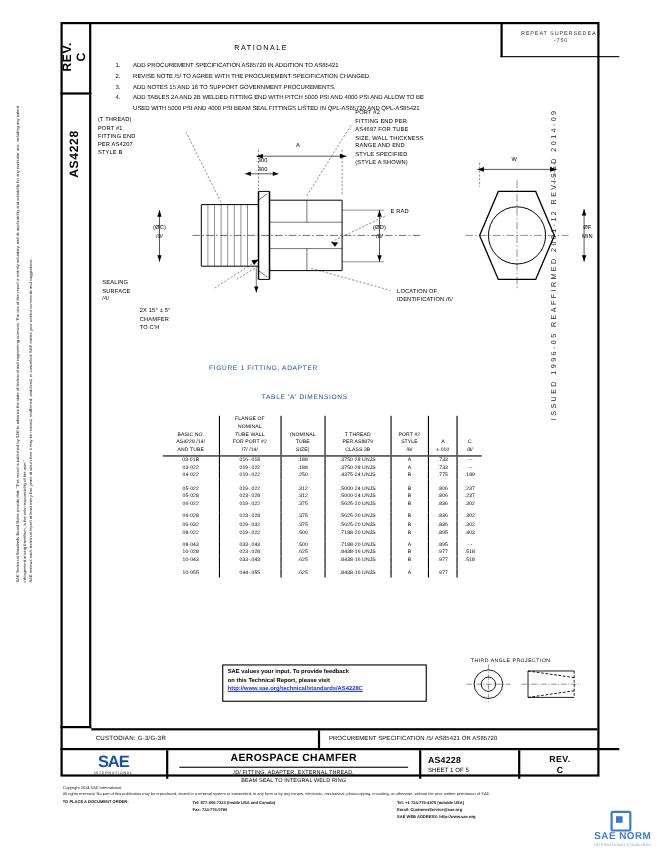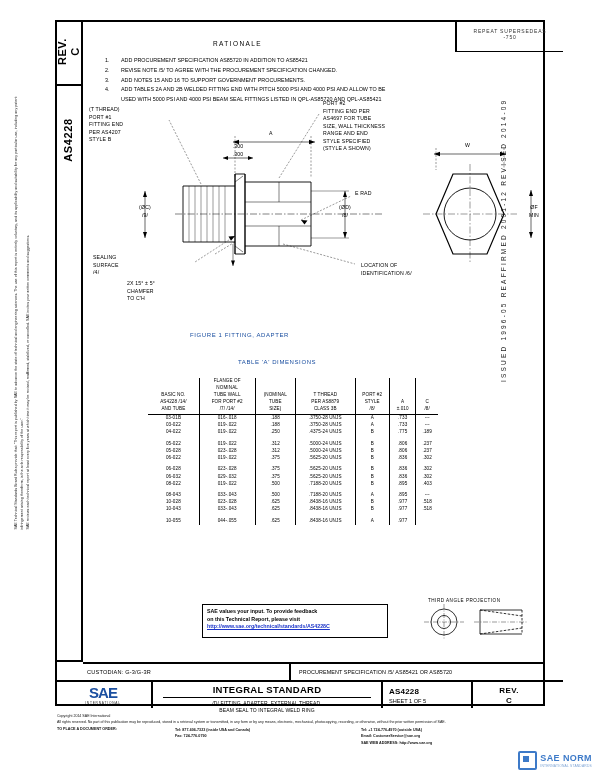--- a/index.html
+++ b/index.html
@@ -346,20 +346,21 @@
   .fg-col3 { width: 180px; }
   .fg-col2 div, .fg-col3 div { line-height: 1.75; }
 
   
   .watermark {
     position: absolute;
     right: 8px; bottom: 6px;
     display: flex;
     align-items: center;
     opacity: 0.92;
+    flex-direction: column;
   }
   .wm-icon {
     width: 15px; height: 15px;
     border: 2px solid #2d6fc4;
     border-radius: 2px;
     margin-right: 3px;
     position: relative;
   }
   .wm-icon:after {
     content: "";
@@ -785,21 +786,21 @@
   </div>
 
   <div class="tb-row2">
     <div class="tb-logo">
       <div class="sae-badge">
         <div class="mark">SAE</div>
         <div class="sub">INTERNATIONAL</div>
       </div>
     </div>
     <div class="tb-title">
-      <span class="big">INTEGRAL STANDARD</span>
+      <span class="big">AEROSPACE CHAMFER</span>
       <div class="sm">
         <div>/D/ FITTING, ADAPTER, EXTERNAL THREAD,</div>
         <div>BEAM SEAL TO INTEGRAL WELD RING</div>
       </div>
     </div>
     <div class="tb-num">
       <div class="n">AS4228</div>
       <div class="s">SHEET 1 OF 5</div>
     </div>
     <div class="tb-rev">

